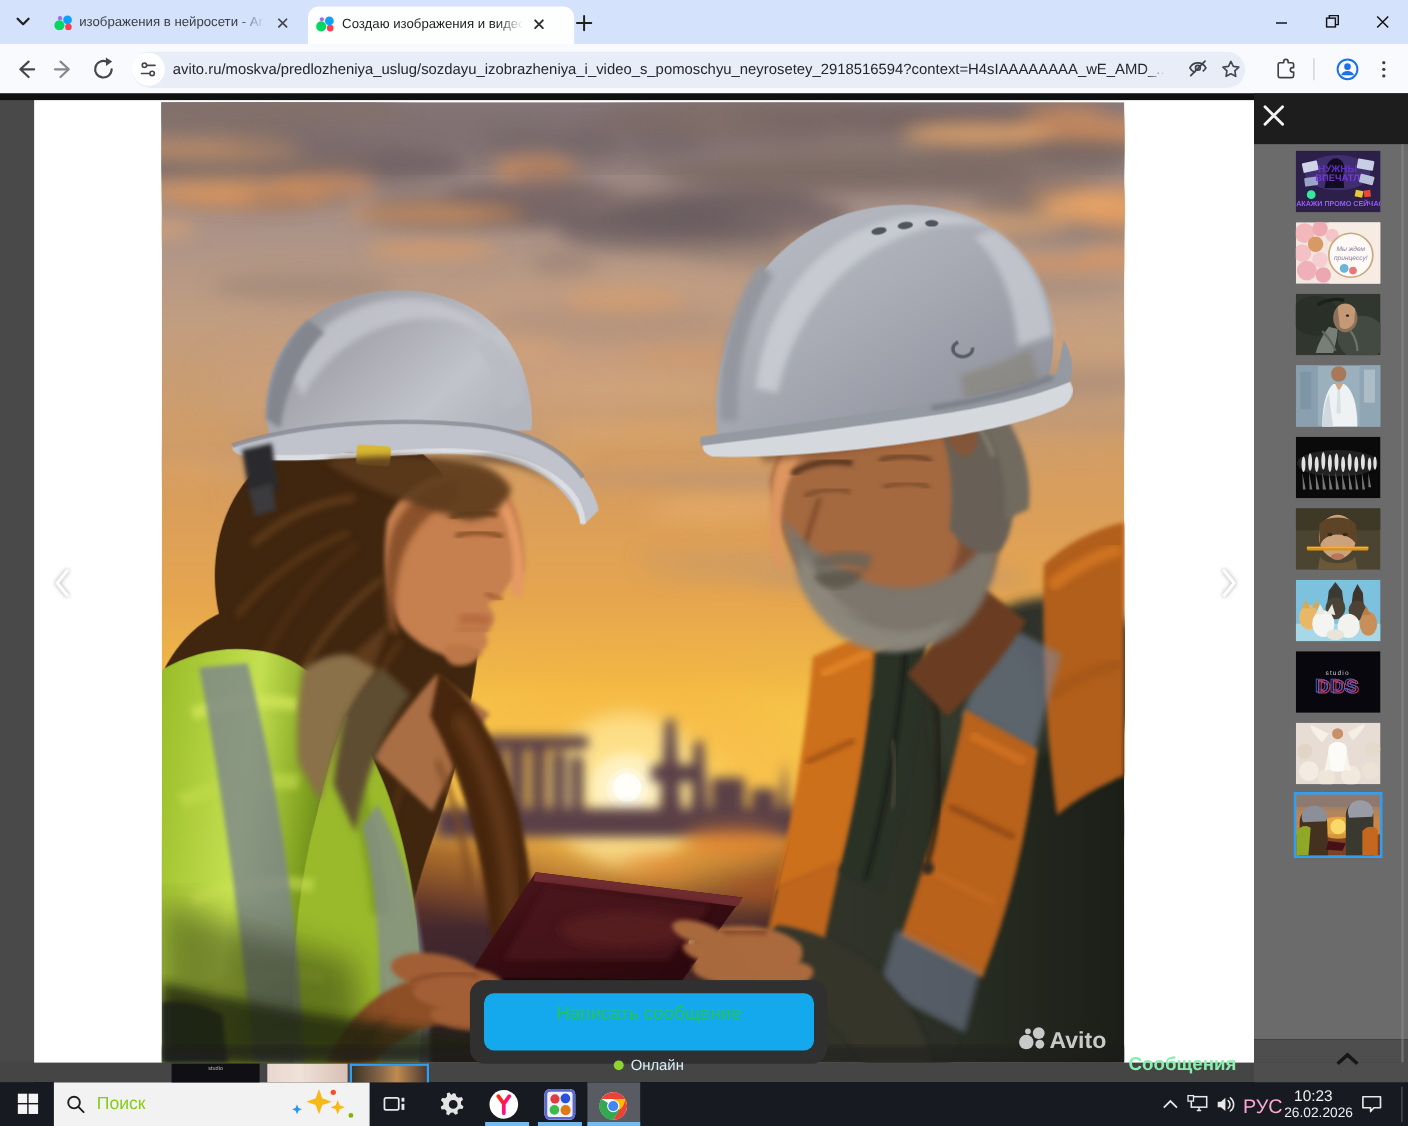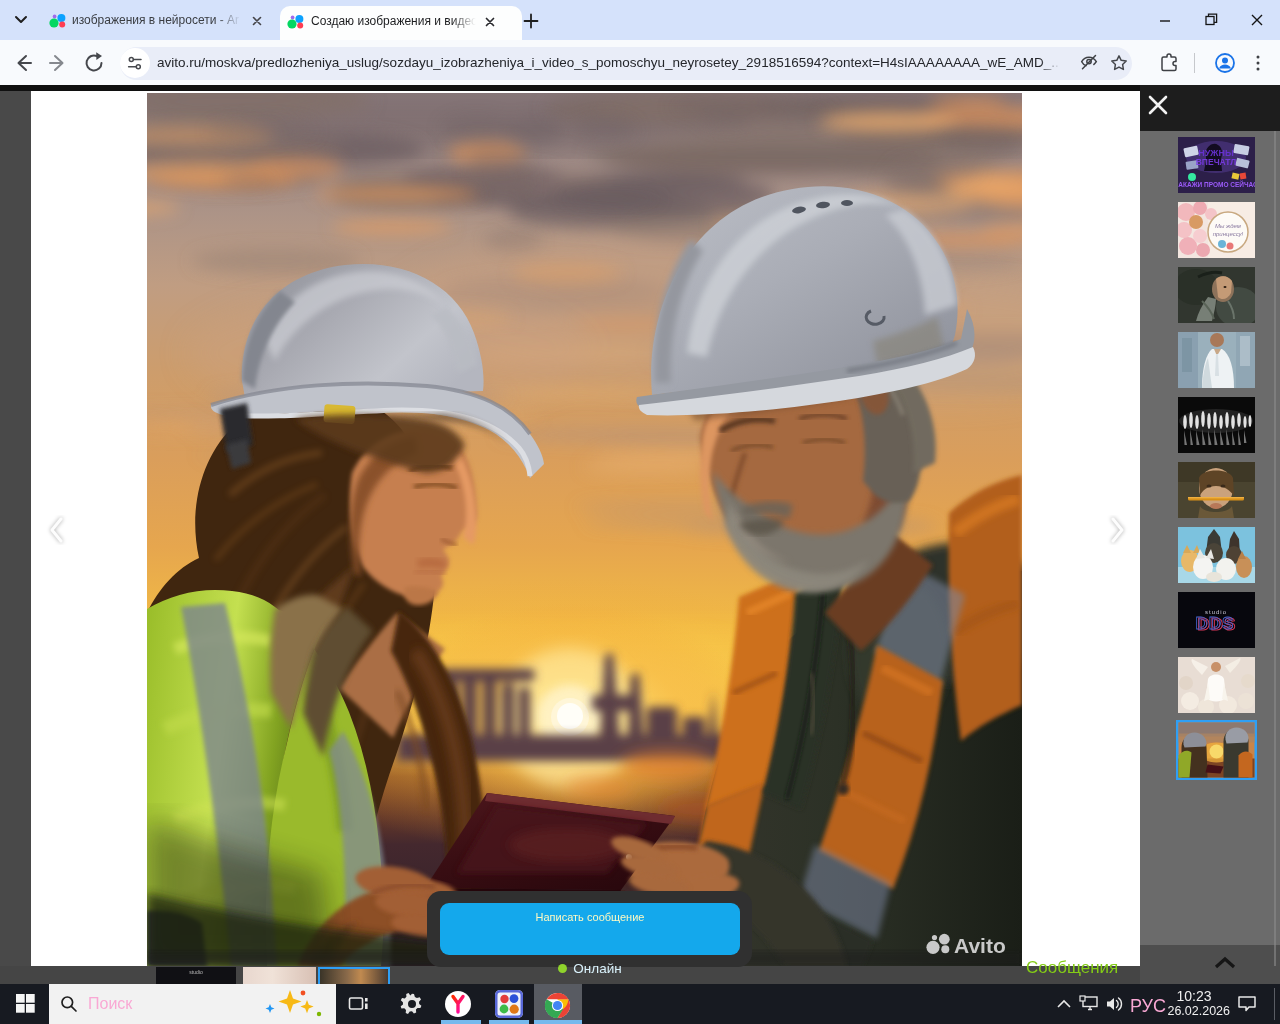--- a/index.html
+++ b/index.html
@@ -536,34 +536,34 @@
  </g>
 </g>
 
 <path d="M0 725 C60 748 125 768 175 780 L185 873 L0 873 Z" fill="#20270b" filter="url(#b14)" opacity=".45"></path>
 <path d="M0 800 C80 820 190 840 310 850 L315 873 L0 873 Z" fill="#1c2209" filter="url(#b5)" opacity=".75"></path>
 <rect x="0" y="858" width="875" height="15" fill="#1f1a1e" filter="url(#b3)" opacity=".5"></rect>
 </svg>
 
 <div class="abs" style="left:427px;top:891px;width:325px;height:76px;background:#303030;border-radius:14px;"></div>
 <div class="abs" style="left:440px;top:903px;width:300px;height:52px;background:#14a8ec;border-radius:9px;"></div>
-<div class="abs" style="left:440px;top:911px;width:300px;height:20px;text-align:center;font-size:11px;font-weight:500;color:#fef9c3;">Написать сообщение</div>
+<div class="abs" style="left:440px;top:911px;width:300px;height:20px;text-align:center;font-size:17px;font-weight:500;color:#22c55e;">Написать сообщение</div>
 <div class="abs" style="left:440px;top:961px;width:300px;height:16px;text-align:center;font-size:13.5px;color:#d9f1fb;"><span style="display:inline-block;width:9px;height:9px;border-radius:50%;background:#8fd32c;margin-right:6px;"></span>Онлайн</div>
 
 <svg class="abs" style="left:924px;top:929px;" width="92" height="28" viewBox="0 0 92 28">
  <g fill="#c9c9c9">
         <circle cx="10.5" cy="8.6" r="2.6"></circle>
         <circle cx="20.3" cy="10.2" r="5.4"></circle>
         <circle cx="9" cy="18.3" r="6.6"></circle>
         <circle cx="21.3" cy="20.3" r="4"></circle>
       </g>
  <text x="30" y="24" font-family="Liberation Sans, sans-serif" font-size="21" font-weight="bold" fill="#c9c9c9">Avito</text>
 </svg>
 
-<div class="abs" style="left:1026px;top:958px;width:120px;height:18px;overflow:hidden;font-size:17px;font-weight:normal;color:#84cc16;">Сообщения</div>
+<div class="abs" style="left:1026px;top:958px;width:120px;height:18px;overflow:hidden;font-size:17px;font-weight:bold;color:#86efac;">Сообщения</div>
 <svg class="abs" style="left:1212px;top:955px;" width="26" height="16" viewBox="0 0 26 16">
       <path d="M4 12 L13 4 L22 12" fill="none" stroke="#161616" stroke-width="3.2"></path>
     </svg>
 
 <div id="thumbs">
 
 <svg class="abs" style="left:1178px;top:137px;" width="77" height="56" viewBox="0 0 77 56">
  <rect width="77" height="56" fill="#1e1535"></rect>
  <rect width="77" height="56" fill="#3a2a5e" opacity=".5"></rect>
  <ellipse cx="38" cy="20" rx="30" ry="16" fill="#4a3580" opacity=".7"></ellipse>
@@ -740,21 +740,21 @@
         <rect x="10" y="0" width="8.7" height="8.7"></rect>
         <rect x="0" y="10" width="8.7" height="8.7"></rect>
         <rect x="10" y="10" width="8.7" height="8.7"></rect>
       </g>
     </svg>
 <div class="abs" style="left:49px;top:984px;width:287px;height:40px;background:#f2f2f2;"></div>
 <svg class="abs" style="left:59px;top:994px;" width="20" height="20" viewBox="0 0 20 20">
       <circle cx="8.3" cy="8.3" r="5.3" fill="none" stroke="#1f1f1f" stroke-width="1.7"></circle>
       <path d="M12.3 12.3 L17 17" stroke="#1f1f1f" stroke-width="1.7" stroke-linecap="round"></path>
     </svg>
-<div class="abs" style="left:88px;top:995px;font-size:16px;color:#f9a8d4;">Поиск</div>
+<div class="abs" style="left:88px;top:995px;font-size:16px;color:#84cc16;">Поиск</div>
 
 <svg class="abs" style="left:262px;top:988px;" width="64" height="32" viewBox="0 0 64 32">
   <path d="M28 2 L31 10.5 L39.5 13.5 L31 16.5 L28 25 L25 16.5 L16.5 13.5 L25 10.5 Z" fill="#f7b916"></path>
   <path d="M45 12 L46.8 16.8 L51.6 18.6 L46.8 20.4 L45 25.2 L43.2 20.4 L38.4 18.6 L43.2 16.8 Z" fill="#f7b916"></path>
   <path d="M8 16 L9.3 19.2 L12.5 20.5 L9.3 21.8 L8 25 L6.7 21.8 L3.5 20.5 L6.7 19.2 Z" fill="#2196f3"></path>
   <circle cx="41" cy="5" r="2.4" fill="#f25022"></circle>
       <circle cx="57" cy="26" r="2.2" fill="#7db700"></circle>
 </svg>
 
 <svg class="abs" style="left:348px;top:994px;" width="22" height="20" viewBox="0 0 22 20">

